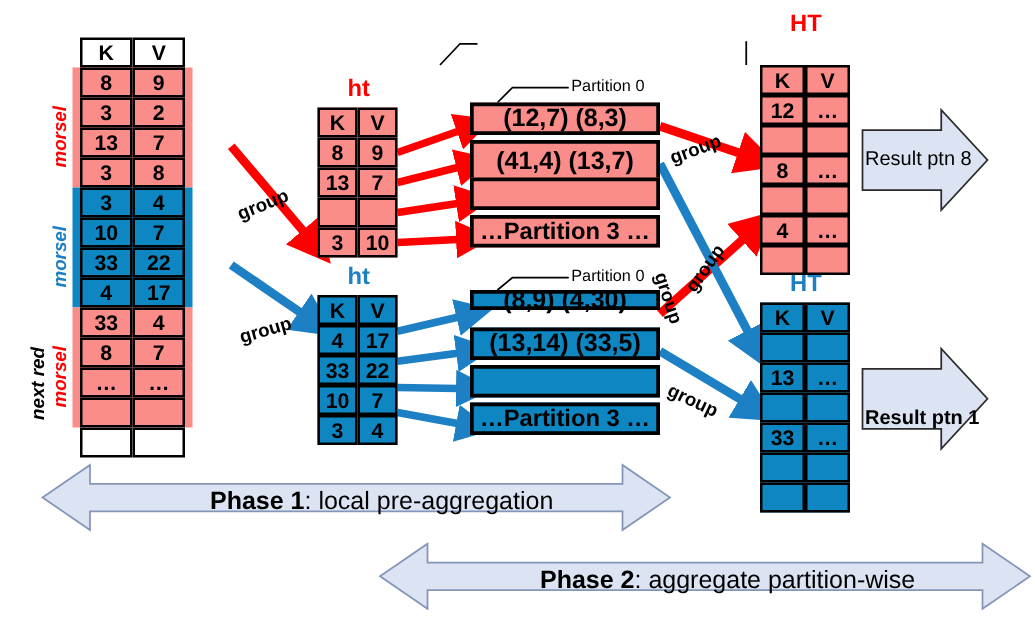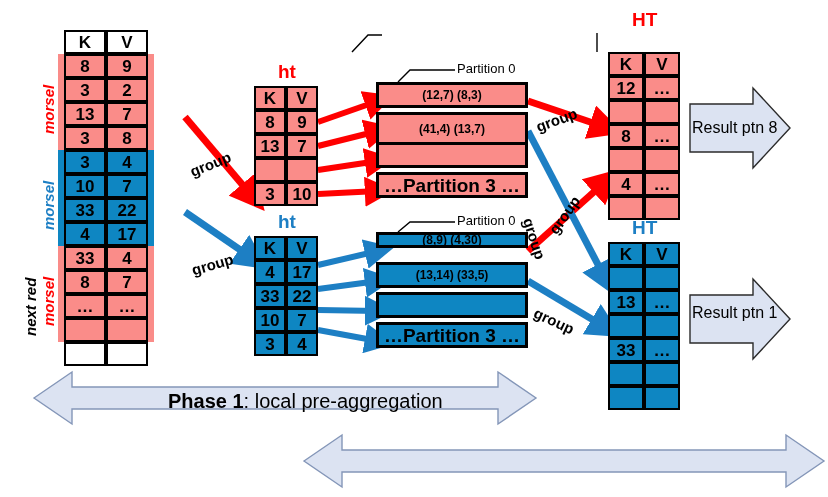--- a/index.html
+++ b/index.html
@@ -59,21 +59,21 @@
   .cap.bluec{color:#1D7FC4;font-weight:700;font-size:19px;}
 
   
   .pbar{
     position:absolute;
     box-sizing:border-box;
     border:3px solid #000;
     display:flex;
     align-items:center;
     justify-content:center;
-    font-size:12px;
+    font-size:20px;
     font-weight:600;
     color:#000;
     line-height:1;
     white-space:nowrap;
   }
   .pbar.small{font-size:19px;font-weight:700;}
 
   
   .phase-label{
     position:absolute;
@@ -283,19 +283,22 @@
   </div>
 
   <div class="grpword" style="left:188px;top:165px;transform:rotate(-22deg);">group</div>
   <div class="grpword" style="left:190px;top:263px;transform:rotate(-16deg);">group</div>
   <div class="grpword" style="left:534px;top:120px;transform:rotate(-20deg);">group</div>
   <div class="grpword" style="left:546px;top:228px;transform:rotate(-55deg);">group</div>
   <div class="grpword" style="left:535px;top:216px;transform:rotate(72deg);">group</div>
   <div class="grpword" style="left:538px;top:305px;transform:rotate(25deg);">group</div>
 
   <div class="resultlabel" style="left:692px;top:120px;">Result ptn 8</div>
-  <div class="resultlabel" style="left:692px;top:305px;">Result ptn 1</div>
+  <div class="resultlabel" style="left:692px;top:327px;font-weight:bold;">Result ptn 1</div>
 
   <div class="phase-label" style="left:168px;top:391px;">
     <b>Phase 1</b><span>: local pre-aggregation</span>
   </div>
+  <div class="phase-label" style="left:432px;top:454px;">
+    <b>Phase 2</b><span>: aggregate partition-wise</span>
+  </div>
 
 </div>
 
 </body></html>

